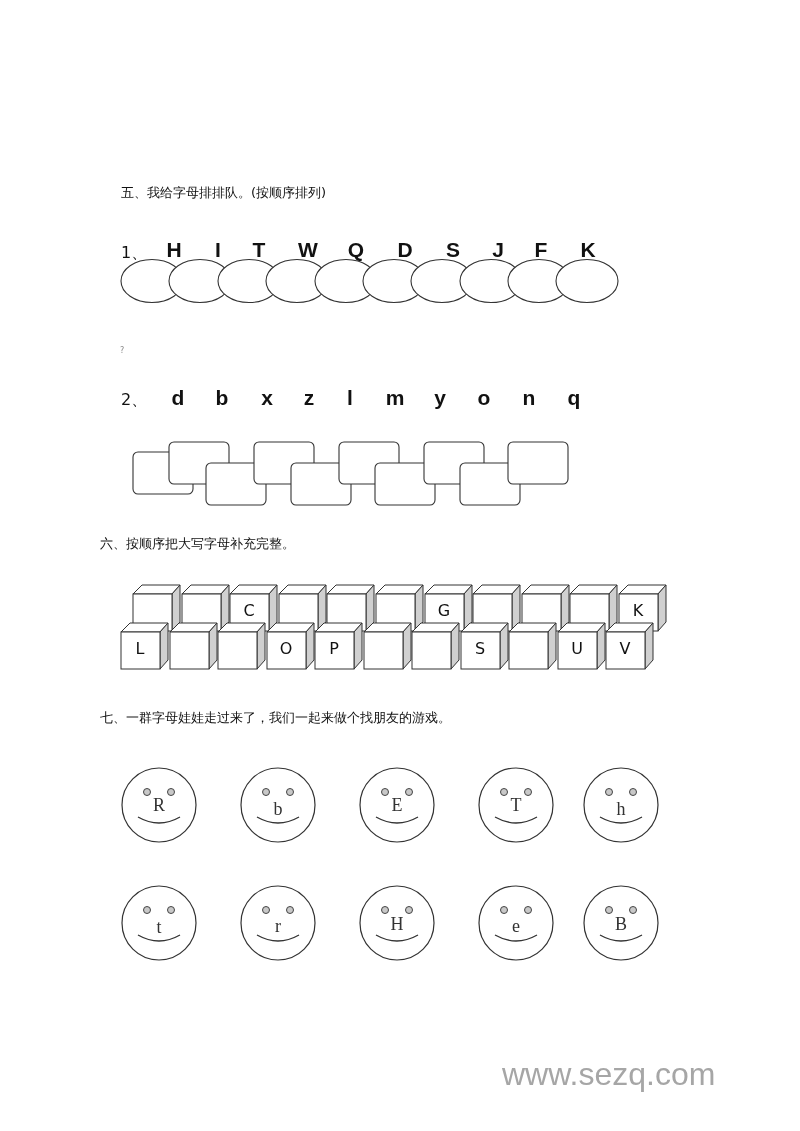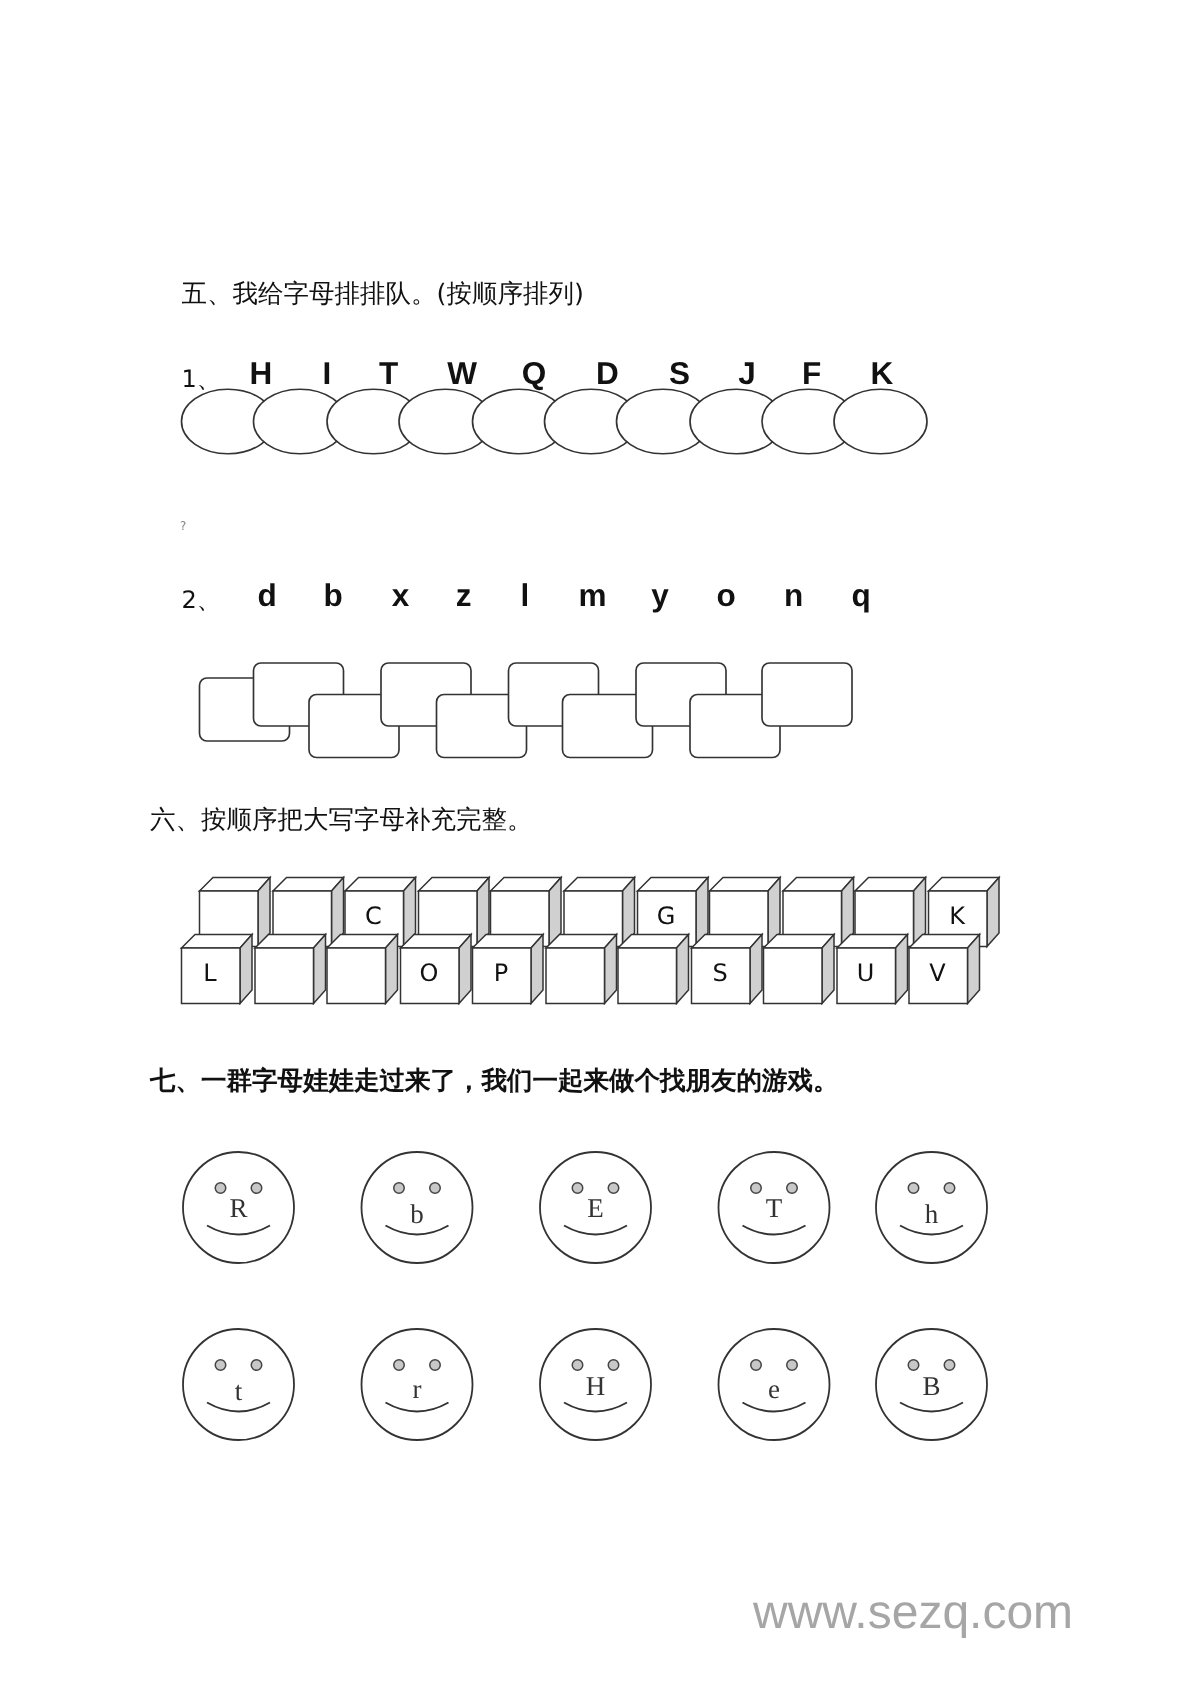--- a/index.html
+++ b/index.html
@@ -1,19 +1,19 @@
 <!DOCTYPE html>
 <html><head>
   <meta charset="utf-8">
   <style>
     html, body { margin: 0; padding: 0; background: #ffffff; }
     body { width: 800px; height: 1131px; position: relative; overflow: hidden;
            font-family: "DejaVu Sans", sans-serif; color: #111; }
     .abs { position: absolute; }
-    .heading { font-size: 17px; white-space: nowrap; }
+    .heading { font-size: 13px; white-space: nowrap; }
     .num { font-size: 16px; }
     .bold-letter { font-family: "Liberation Sans", sans-serif; font-weight: bold; font-size: 21px;
                    position: absolute; transform: translateX(-50%); }
     .tiny-mark { font-size: 8px; color: #888; }
     .watermark { font-family: "Liberation Sans", sans-serif; font-size: 32px; color: #a6a6a6; }
     svg text.cube-letter { font-family: "DejaVu Sans", sans-serif; font-size: 16px; fill: #111; }
     svg text.face-letter { font-family: "Liberation Serif", serif; font-size: 18px; fill: #333; }
   </style>
 </head>
 <body>
@@ -133,21 +133,21 @@
     <text class="cube-letter" x="334" y="84" text-anchor="middle">P</text>
     <text class="cube-letter" x="383" y="84" text-anchor="middle"></text>
     <text class="cube-letter" x="431" y="84" text-anchor="middle"></text>
     <text class="cube-letter" x="480" y="84" text-anchor="middle">S</text>
     <text class="cube-letter" x="528" y="84" text-anchor="middle"></text>
     <text class="cube-letter" x="577" y="84" text-anchor="middle">U</text>
     <text class="cube-letter" x="625" y="84" text-anchor="middle">V</text>
   </g>
 </svg>
 
-<div class="abs heading" style="left:100px; top:709px;font-weight:bold;">七、一群字母娃娃走过来了，我们一起来做个找朋友的游戏。</div>
+<div class="abs heading" style="left:100px; top:709px;">七、一群字母娃娃走过来了，我们一起来做个找朋友的游戏。</div>
 
 <svg class="abs" style="left:0; top:750px;" width="800" height="230">
   <defs>
     <g id="face">
       <circle cx="0" cy="0" r="37" fill="#fff" stroke="#333" stroke-width="1.2"></circle>
       <circle cx="-12" cy="-13" r="3.5" fill="#c8c8c8" stroke="#444" stroke-width="1"></circle>
       <circle cx="12" cy="-13" r="3.5" fill="#c8c8c8" stroke="#444" stroke-width="1"></circle>
       <path d="M -21 12 Q 0 24 21 12" fill="none" stroke="#333" stroke-width="1.3"></path>
     </g>
   </defs>

